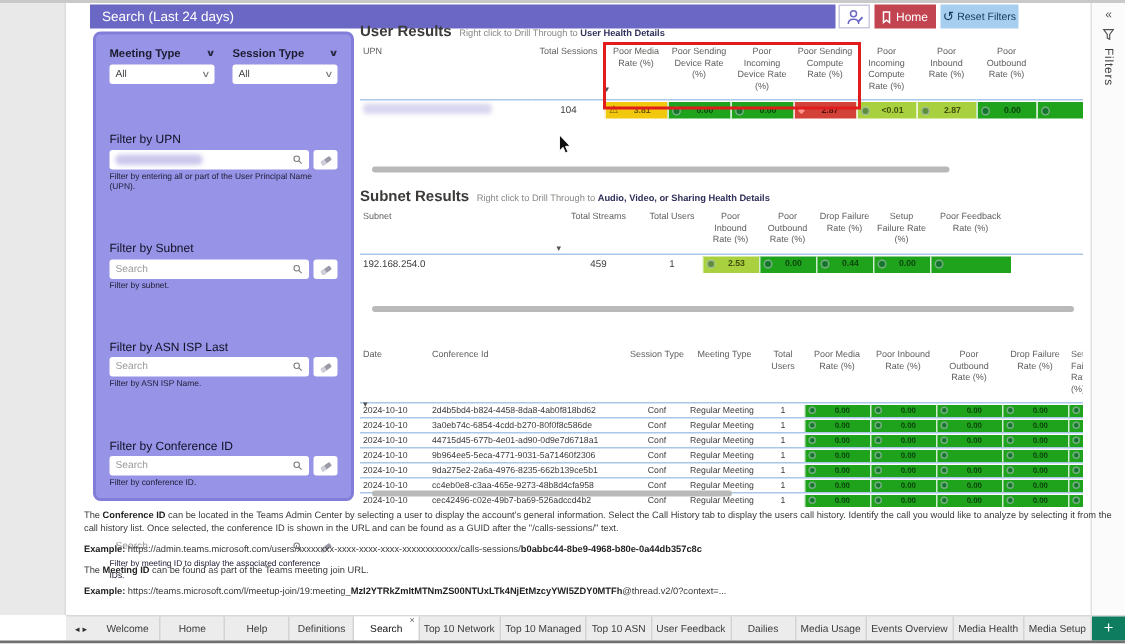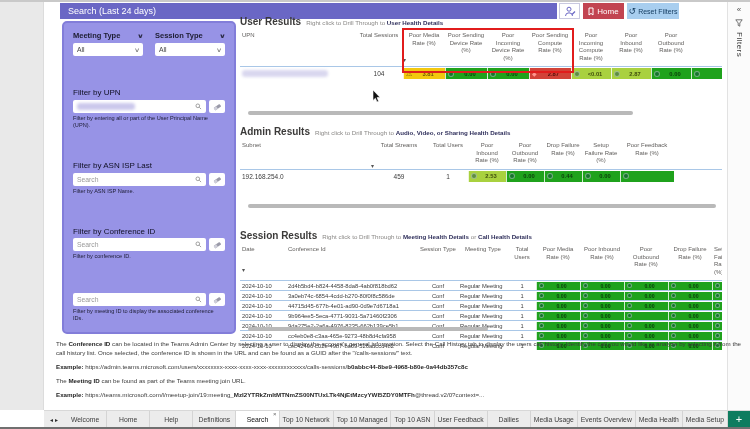--- a/index.html
+++ b/index.html
@@ -162,20 +162,41 @@
               <g transform="rotate(-35 5 5.5)">
                 <rect x="0.8" y="4" width="8" height="3.4" rx="0.8" fill="#9a9aa8"></rect>
                 <rect x="0.8" y="4" width="3.4" height="3.4" fill="#cfcfda"></rect>
               </g>
             </svg>
       </div>
     </div>
     <div class="fg-helper">Filter by entering all or part of the User Principal Name (UPN).</div>
   </div>
 
+  <div class="filter-group">
+    <div class="fg-label">Filter by Subnet</div>
+    <div class="fg-row">
+      <div class="fg-input">
+        <span class="ph">Search</span>
+        <svg class="search-ic" viewBox="0 0 10 10">
+              <circle cx="4" cy="4" r="2.6" fill="none" stroke="#7a7a7a" stroke-width="1"></circle>
+              <line x1="6.1" y1="6.1" x2="8.7" y2="8.7" stroke="#7a7a7a" stroke-width="1"></line>
+            </svg>
+      </div>
+      <div class="fg-eraser">
+        <svg viewBox="0 0 10 10">
+              <g transform="rotate(-35 5 5.5)">
+                <rect x="0.8" y="4" width="8" height="3.4" rx="0.8" fill="#9a9aa8"></rect>
+                <rect x="0.8" y="4" width="3.4" height="3.4" fill="#cfcfda"></rect>
+              </g>
+            </svg>
+      </div>
+    </div>
+    <div class="fg-helper">Filter by subnet.</div>
+  </div>
 
 
   <div class="filter-group">
     <div class="fg-label">Filter by ASN ISP Last</div>
     <div class="fg-row">
       <div class="fg-input">
         <span class="ph">Search</span>
         <svg class="search-ic" viewBox="0 0 10 10">
               <circle cx="4" cy="4" r="2.6" fill="none" stroke="#7a7a7a" stroke-width="1"></circle>
               <line x1="6.1" y1="6.1" x2="8.7" y2="8.7" stroke="#7a7a7a" stroke-width="1"></line>
@@ -327,21 +348,21 @@
           </tr>
       </tbody>
     </table>
     <span class="sort-caret" style="left:163px;top:40px">▾</span>
     <div class="red-box" style="left:162px;top:12px;width:172px;height:45px"></div>
     <div class="hscroll" style="left:8px;top:95px;width:385px"></div>
   </section>
 
   <section class="sec sec-subnet">
     <div class="sec-head">
-      <span class="sec-title">Admin Results</span>
+      <span class="sec-title">Subnet Results</span>
       <span class="sec-note"><span>Right click to Drill Through to </span><b>Audio, Video, or Sharing Health Details</b></span>
     </div>
     <table class="grid">
       <colgroup>
           <col style="width:130px">
           <col style="width:58px">
           <col style="width:40px">
           <col style="width:38px">
           <col style="width:38px">
           <col style="width:38px">
@@ -399,24 +420,20 @@
             </td>
             <td></td>
           </tr>
       </tbody>
     </table>
     <span class="sort-caret" style="left:131px;top:36px">▾</span>
     <div class="hscroll" style="left:8px;top:78px;width:468px"></div>
   </section>
 
   <section class="sec sec-session">
-    <div class="sec-head">
-      <span class="sec-title">Session Results</span>
-      <span class="sec-note"><span>Right click to Drill Through to </span><b>Meeting Health Details</b><span> or </span><b>Call Health Details</b></span>
-    </div>
     <table class="grid">
       <colgroup>
           <col style="width:46px">
           <col style="width:132px">
           <col style="width:40px">
           <col style="width:50px">
           <col style="width:28px">
           <col style="width:44px">
           <col style="width:44px">
           <col style="width:44px">

